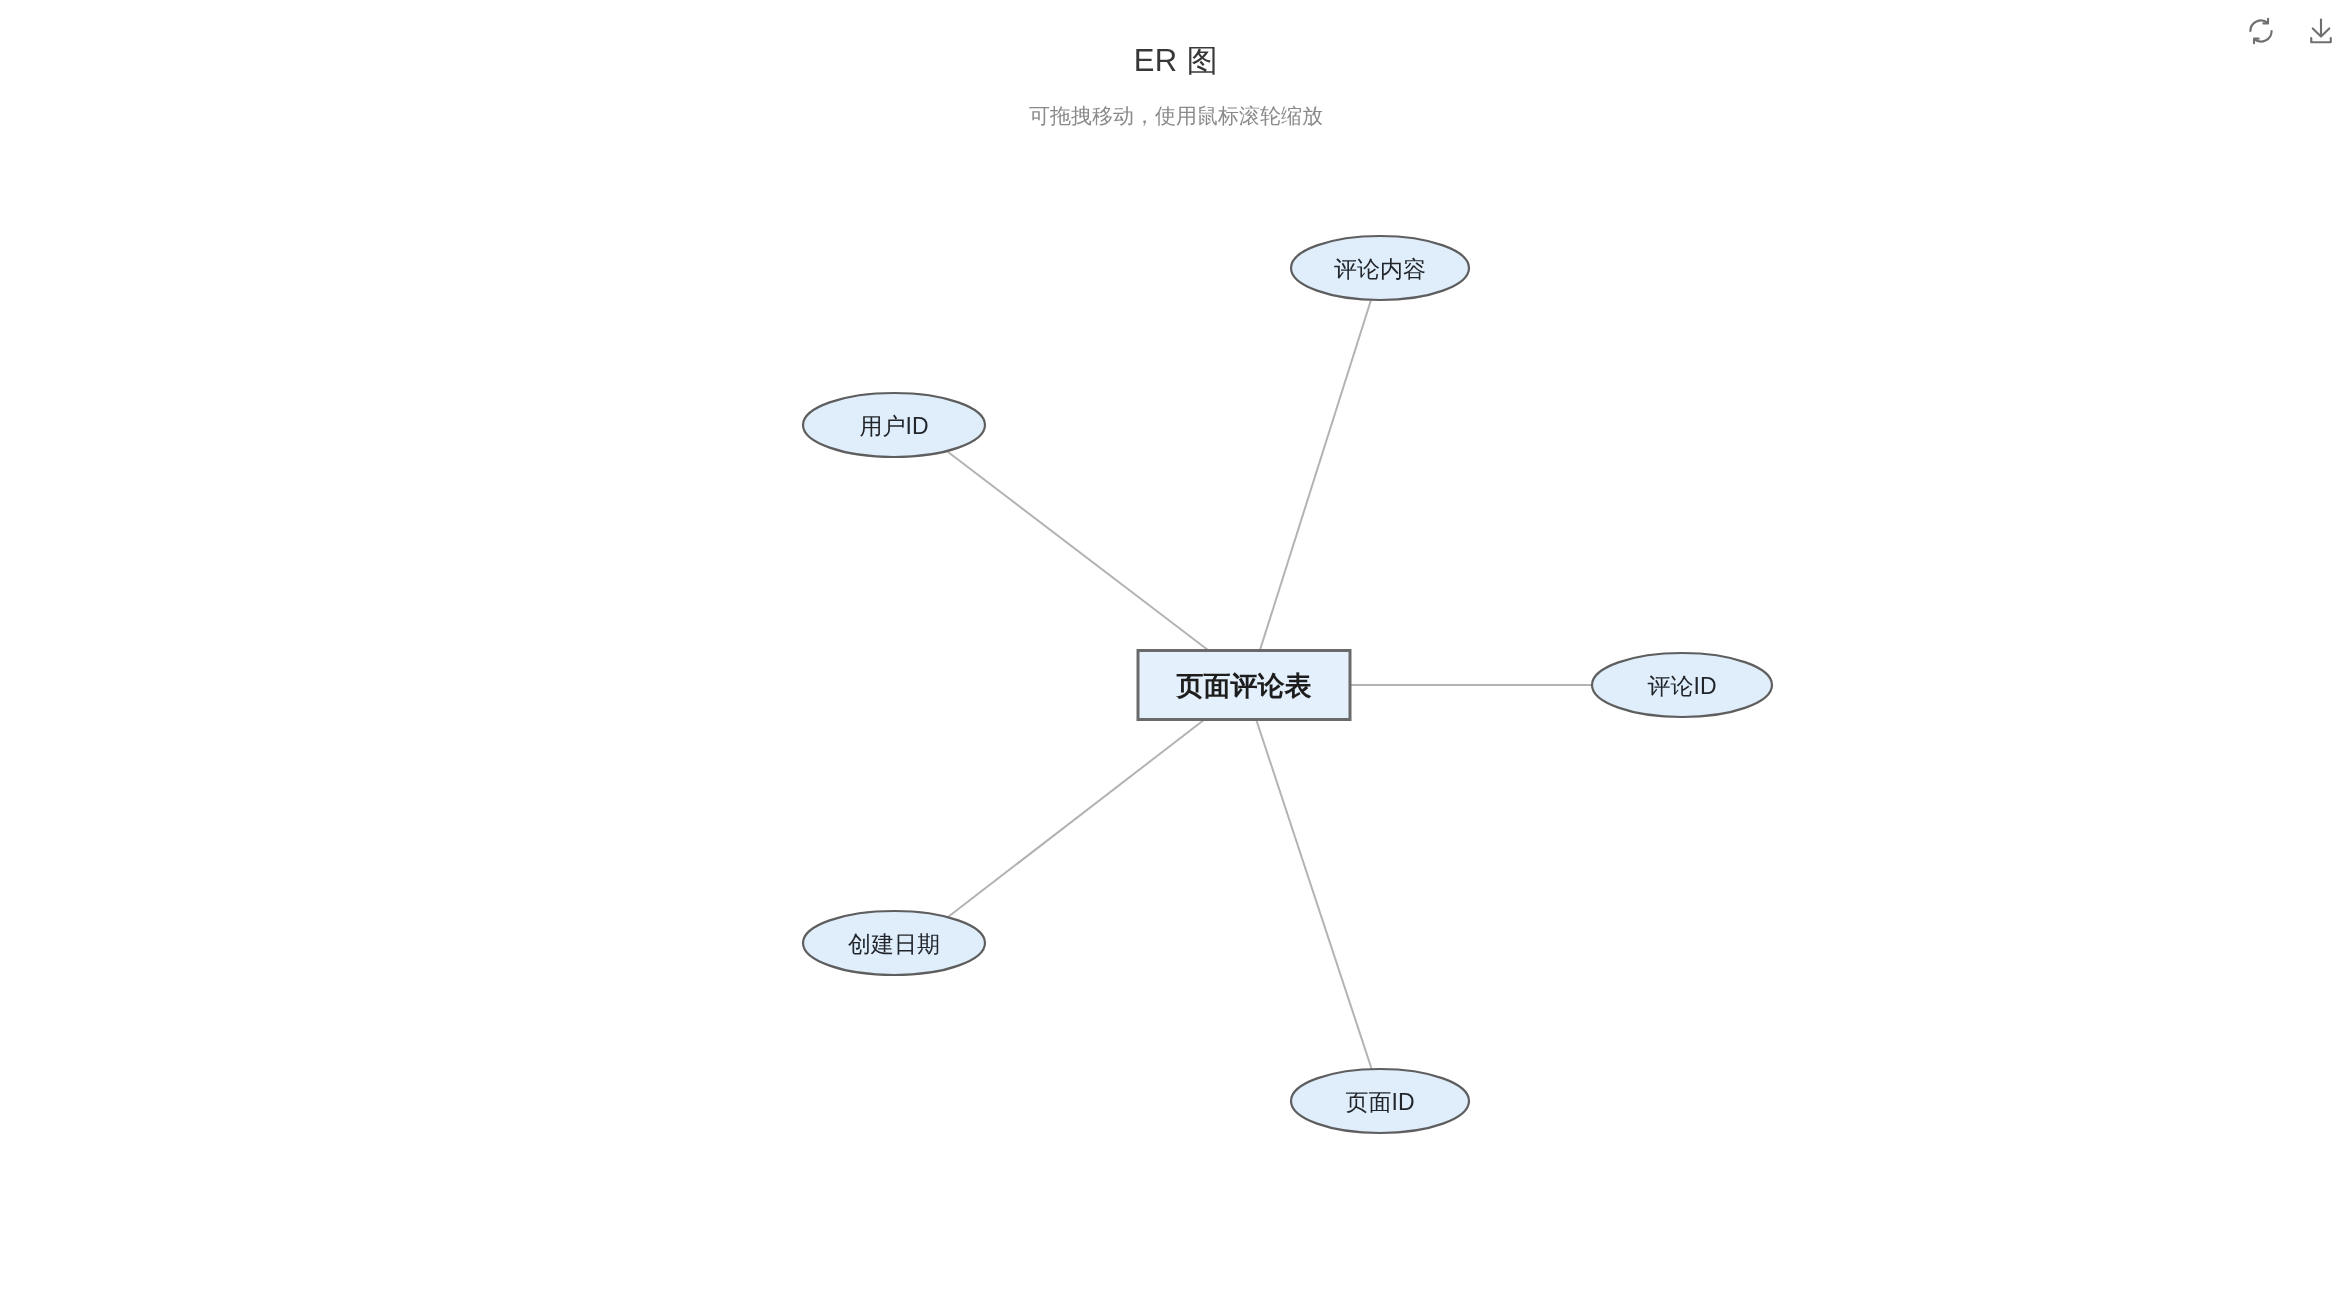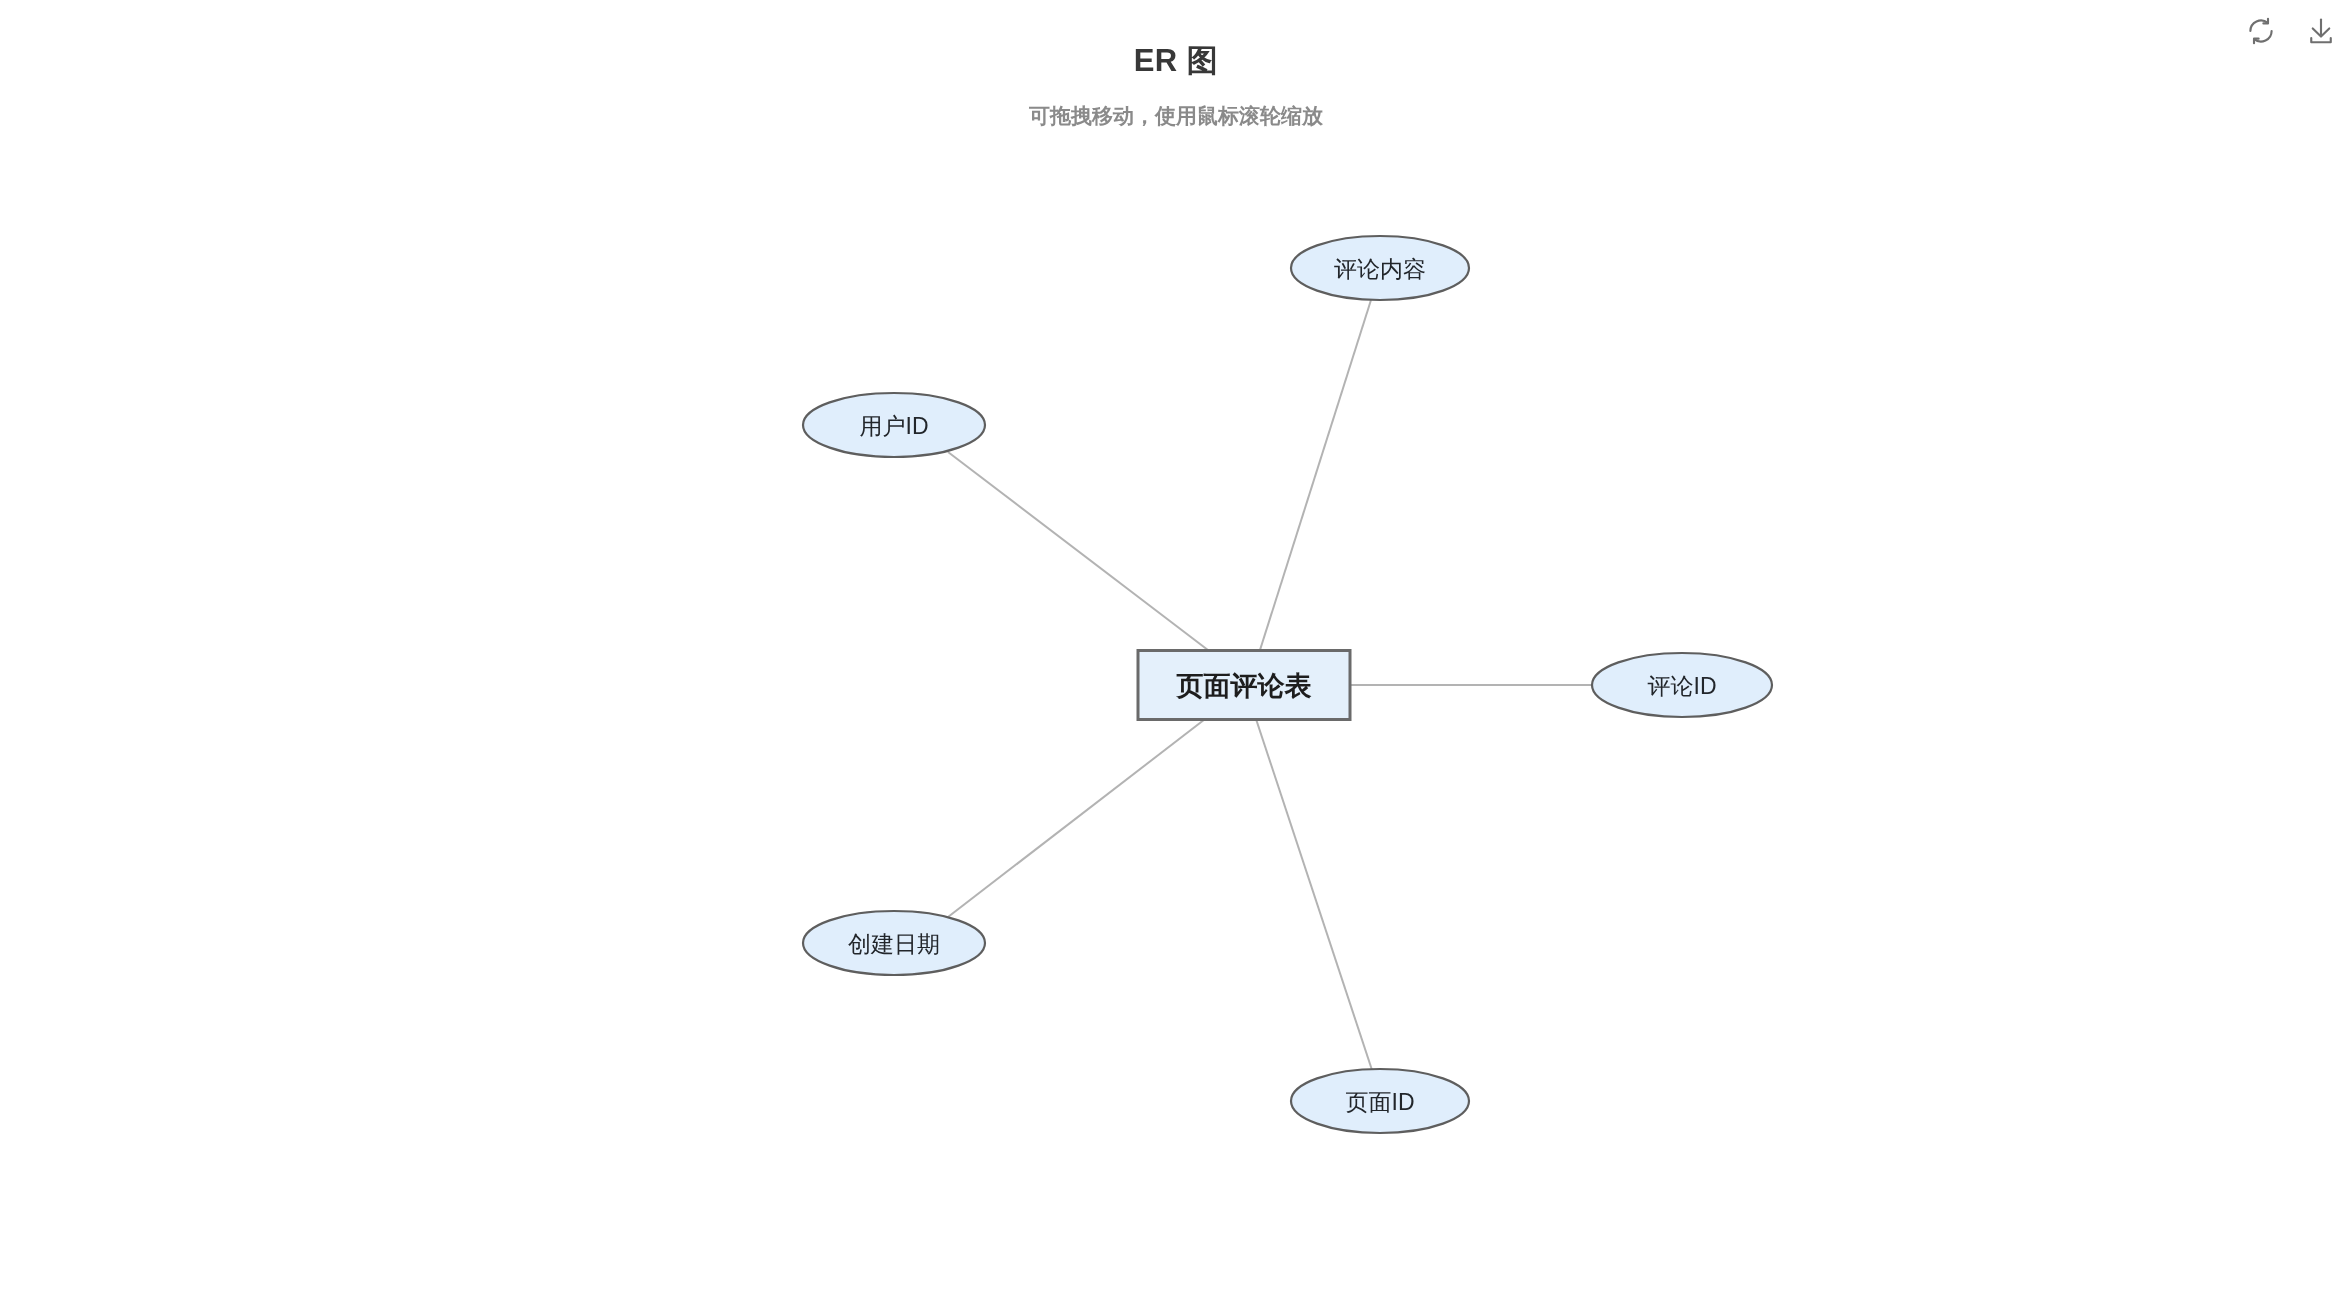--- a/index.html
+++ b/index.html
@@ -24,32 +24,32 @@
     height: 160px;
     pointer-events: none;
   }
   #page-title {
     position: absolute;
     top: 40px;
     left: 0;
     width: 2352px;
     text-align: center;
     font-size: 31px;
-    font-weight: bold;
+    font-weight: normal;
     color: #383838;
     letter-spacing: 0.5px;
   }
   #page-subtitle {
     position: absolute;
     top: 102px;
     left: 0;
     width: 2352px;
     text-align: center;
     font-size: 21px;
-    font-weight: bold;
+    font-weight: normal;
     color: #8a8a8a;
   }
 
   
   #toolbar {
     position: absolute;
     top: 12px;
     right: 12px;
     display: flex;
     align-items: center;

